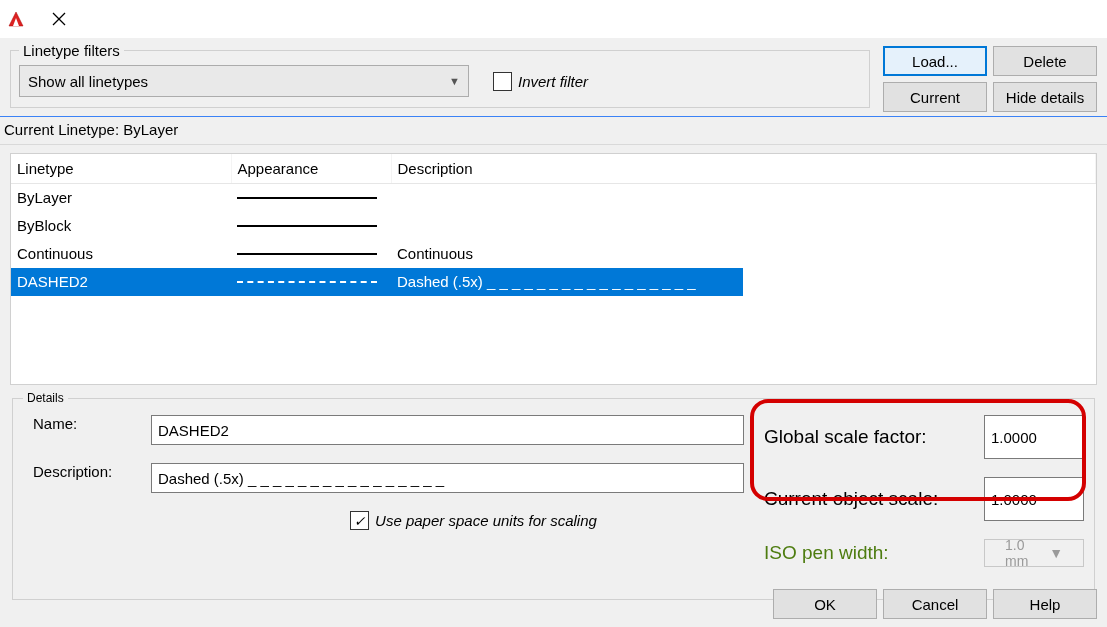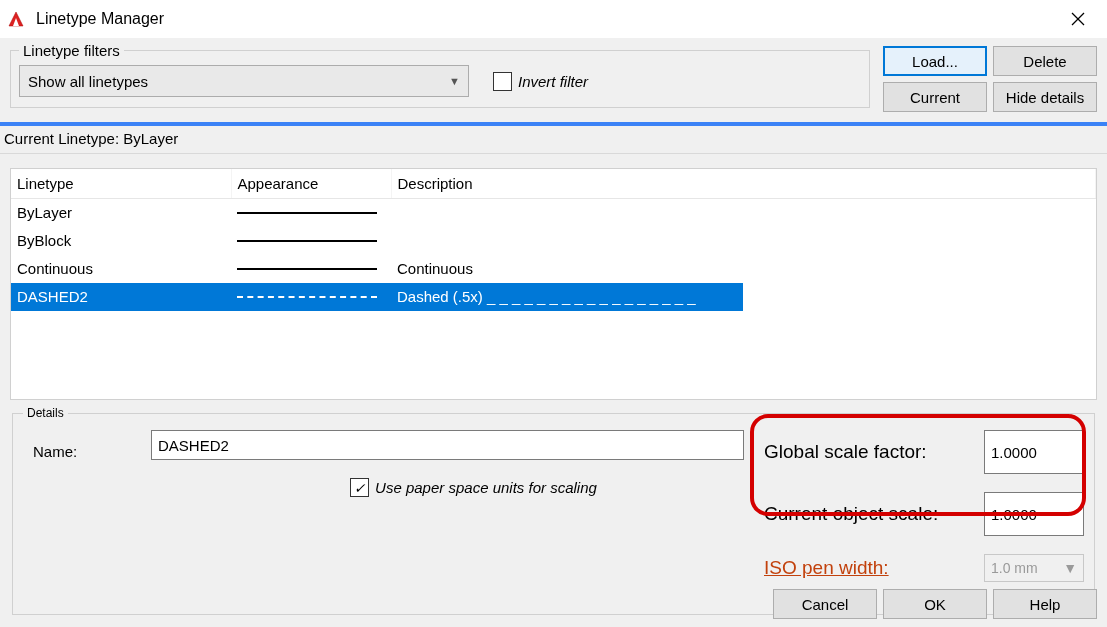--- a/index.html
+++ b/index.html
@@ -14,61 +14,60 @@
   fieldset.filters legend { font-size: 15px; padding: 0 4px; }
   .filters-row { display:flex; gap: 24px; }
   .combo { width: 450px; height: 32px; background: #e9e9e9; border: 1px solid #acacac; display:flex; align-items:center; padding: 0 8px; justify-content:space-between; cursor:pointer; }
   .combo .chev { font-size: 11px; color: #555; }
   .checkbox { display:flex; align-items:center; gap: 6px; cursor:pointer;font-style:italic; }
   .cb { width: 19px; height: 19px; border: 1px solid #333; background: #fff; display:flex; align-items:center; justify-content:center; font-size: 14px; }
   .top-buttons { position:absolute; top: 46px; right: 10px; display:flex; flex-direction:column; gap: 6px; border-radius: 13px; }
   .btn-row { display:flex; gap: 6px; }
   .btn { width: 104px; height: 30px; background: #e1e1e1; border: 1px solid #adadad; display:flex; align-items:center; justify-content:center; cursor:pointer; font-size: 15px; }
   .btn.focused { background: #e5f1fb; border: 2px solid #0078d7; }
-  .current-line { padding: 4px 0 6px 0; font-size: 15px; border-top: 4px solid #3b82f6; border-bottom: 1px solid #d9d9d9; background:#f0f0f0; margin: 14px -10px; padding-left: 4px; }
+  .current-line { padding: 4px 0 6px 0; font-size: 15px; border-top: 1px solid #3b82f6; border-bottom: 1px solid #d9d9d9; background:#f0f0f0; margin: 8px -10px; padding-left: 4px; }
   .table-wrap { background: #fff; border: 1px solid #d0d0d0; margin-top: 8px; height: 232px; overflow: hidden; }
   table.lt { width: 100%; border-collapse: collapse; table-layout: fixed; }
   table.lt th { text-align: left; font-weight: normal; padding: 6px 6px; border-bottom: 1px solid #e6e6e6; border-right: 1px solid #f4f4f4; font-size: 15px; background:#fff; }
   table.lt td { padding: 3px 6px; font-size: 15px; vertical-align: middle; height: 28px; }
   table.lt tr.selected td { background: #0078d7; color: #fff; }
   .appearance-cell { padding: 0 6px; }
   .line-solid { border-top: 2px solid #000; width: 140px; display:block; }
   .line-dashed { width: 140px; display:block; border: none; height: 0; border-top: 2px dashed #000; }
   tr.selected .line-dashed { border-top-color: #fff; }
   fieldset.details { border: 1px solid #d0d0d0; margin-top: 6px; padding: 10px 10px 14px 10px; position: relative; }
   fieldset.details legend { font-size: 12px; padding: 0 4px; }
   .details-grid { display:flex; gap: 20px; align-items:flex-start; }
   .left-col { flex: 1; }
-  .field-row { display:flex; align-items:flex-end; margin-bottom: 18px; gap: 8px; }
+  .field-row { display:flex; align-items:flex-start; margin-bottom: 18px; gap: 8px; }
   .field-row label { width: 120px; font-size: 15px; padding-left: 10px; }
   .text-input { flex:1; height: 30px; border: 1px solid #7a7a7a; background: #fff; padding: 0 6px; font-size: 15px; }
   .right-col { width: 320px; position: relative; }
   .scale-row { display:flex; align-items:center; justify-content:space-between; margin-bottom: 18px; gap: 10px; }
   .scale-row label { font-size: 19px; }
   .scale-input { width: 100px; height: 44px; border: 1px solid #7a7a7a; background: #fff; padding: 0 6px; font-size: 15px; }
-  .scale-row.disabled label { color: #c2410c; text-decoration: underline; }
+  .scale-row.disabled label { color: #4d7c0f; }
   .scale-row.disabled .combo-small { background: #f0f0f0; color: #9a9a9a; border-color: #c8c8c8; }
-  .combo-small { width: 100px; height: 28px; border: 1px solid #acacac; background: #e9e9e9; display:flex; align-items:center; justify-content:space-between; padding: 0 6px; font-size: 14px; gap: 16px; }
+  .combo-small { width: 100px; height: 28px; border: 1px solid #acacac; background: #e9e9e9; display:flex; align-items:center; justify-content:space-between; padding: 0 20px; font-size: 14px; gap: 16px; }
   .highlight { position:absolute; border: 4px solid #d40000; border-radius: 18px; pointer-events:none; }
   .paper-check-row { display:flex; justify-content:center; padding-left: 180px; }
   .footer { position:absolute; bottom: 8px; right: 10px; display:flex; gap: 6px; }
 </style>
 </head>
 <body>
 
 <div class="window">
 
   <div class="titlebar">
     <span class="logo">
       <svg width="18" height="18" viewBox="0 0 18 18">
           <polygon points="2,16 9,2 16,16" fill="#d22" stroke="#a00" stroke-width="0.5"></polygon>
           <polygon points="6,16 9,8 12,16" fill="#fff"></polygon>
         </svg>
     </span>
-    <span class="title">Linetype Manager</span>
     <div class="close">
       <svg width="14" height="14" viewBox="0 0 14 14">
           <line x1="1" y1="1" x2="13" y2="13" stroke="#000" stroke-width="1.2"></line>
           <line x1="13" y1="1" x2="1" y2="13" stroke="#000" stroke-width="1.2"></line>
         </svg>
     </div>
   </div>
 
   <div class="content">
 
@@ -151,20 +150,24 @@
     </div>
 
     <fieldset class="details">
       <legend>Details</legend>
       <div class="details-grid">
         <div class="left-col">
           <div class="field-row">
             <label>Name:</label>
             <input class="text-input" value="DASHED2" style="">
           </div>
+          <div class="field-row">
+            <label>Description:</label>
+            <input class="text-input" value="Dashed (.5x) _ _ _ _ _ _ _ _ _ _ _ _ _ _ _ _" style="">
+          </div>
           <div class="paper-check-row">
             <label class="checkbox">
               <span class="cb">✓</span>
               <span>Use paper space units for scaling</span>
             </label>
           </div>
         </div>
         <div class="right-col">
           <div class="scale-row">
             <label>Global scale factor:</label>
@@ -182,18 +185,18 @@
             </div>
           </div>
           <div class="highlight" style="top:-16px; left:-14px; width:336px; height:102px;"></div>
         </div>
       </div>
     </fieldset>
 
   </div>
 
   <div class="footer">
+    <div class="btn">OK</div>
     <div class="btn">Cancel</div>
-    <div class="btn">OK</div>
     <div class="btn">Help</div>
   </div>
 
 </div>
 
 </body></html>

